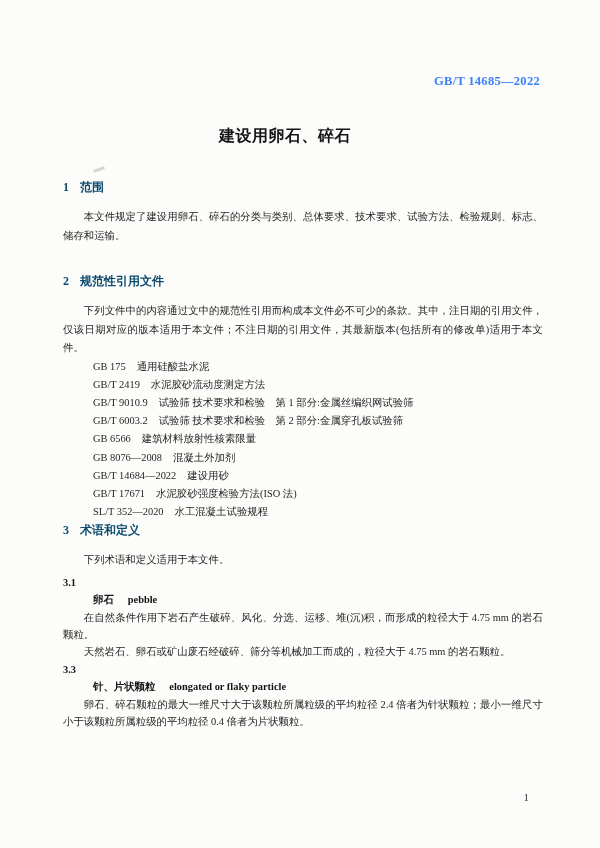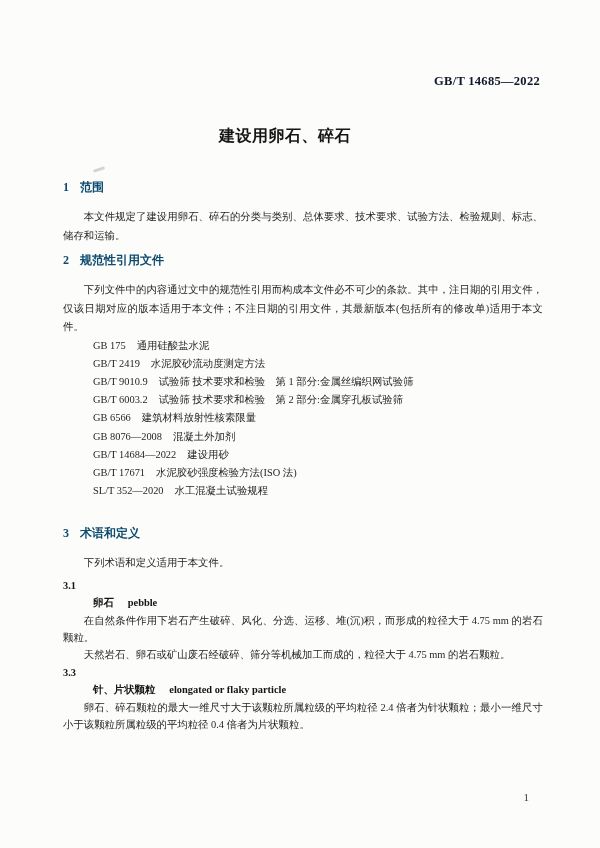--- a/index.html
+++ b/index.html
@@ -3,41 +3,41 @@
 <meta charset="utf-8">
 <style>
   html,body{margin:0;padding:0;background:#e8e8e6;}
   .page{
     width:600px;height:848px;background:#fcfcfa;position:relative;
     font-family:"Liberation Serif","DejaVu Serif",serif;color:#222;
     overflow:hidden;margin:0 auto;box-shadow:0 0 4px rgba(0,0,0,.15);
   }
   .doc-code{
     position:absolute;top:74px;right:60px;
-    font-size:12.5px;font-weight:700;letter-spacing:.3px;color:#0f172a;
+    font-size:12.5px;font-weight:700;letter-spacing:.3px;color:#3b82f6;
   }
   .title{
     position:absolute;top:126px;left:0;right:30px;margin:0;
     text-align:center;font-size:16px;font-weight:700;letter-spacing:.5px;color:#141414;
   }
   .artifact{
     position:absolute;top:168px;left:93px;width:12px;height:3px;
     background:#b9b9b4;transform:rotate(-18deg);border-radius:2px;opacity:.6;
   }
   .body{
     position:absolute;top:180px;left:63px;right:57px;
     font-size:10.4px;line-height:18.5px;text-align:justify;color:#1f1f1f;
   }
   .sec-heading{
     margin:0 0 14px;font-size:12px;font-weight:700;line-height:14px;
     text-align:left;color:#0c4a6e;
   }
   .sec-heading .num{margin-right:11px;}
-  .sec2{margin-top:8px;}
-  .sec3{margin-top:26px;}
+  .sec2{margin-top:29px;}
+  .sec3{margin-top:2px;}
   p.para{margin:0;text-indent:2em;}
   ul.refs{margin:0;padding:0;list-style:none;line-height:18.2px;}
   ul.refs li{padding-left:30px;white-space:nowrap;}
   .ref-title{margin-left:11px;}
   .terms{margin-top:4px;line-height:17.4px;}
   .term-num{font-weight:700;color:#161616;}
   .term-line{padding-left:30px;font-weight:700;color:#141414;}
   .term-en{margin-left:14px;}
   .page-num{
     position:absolute;top:791px;right:71px;

